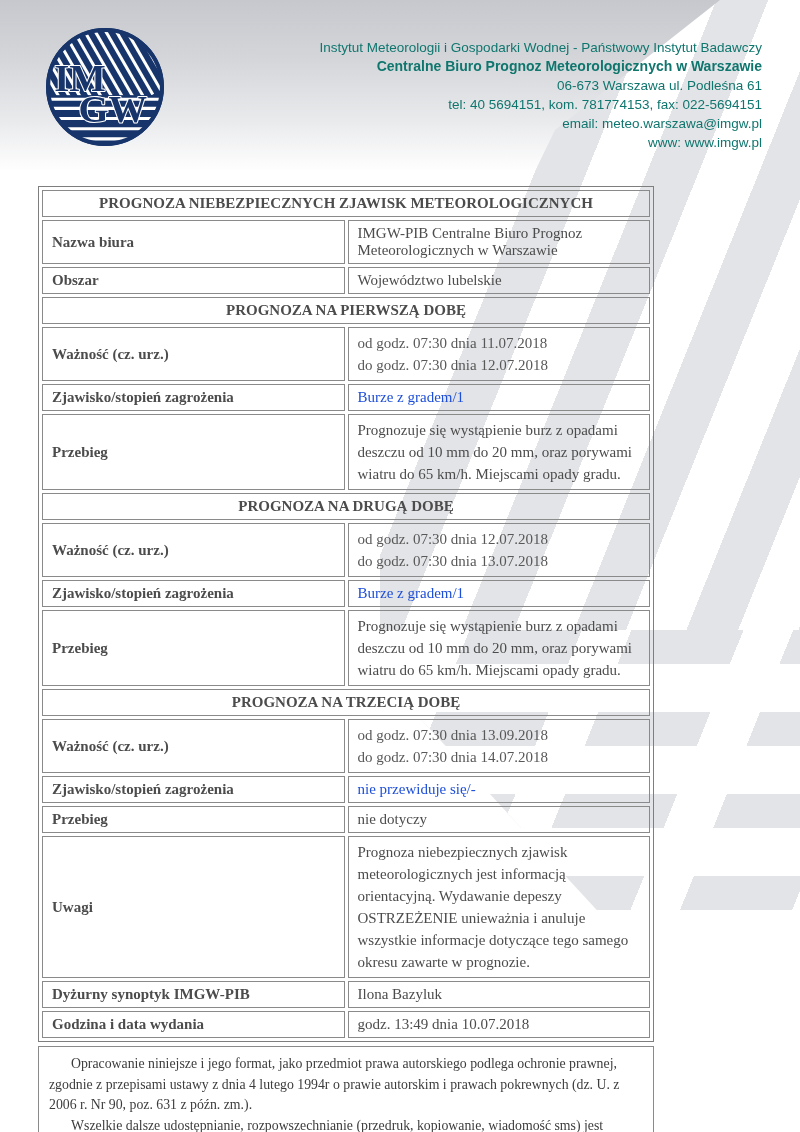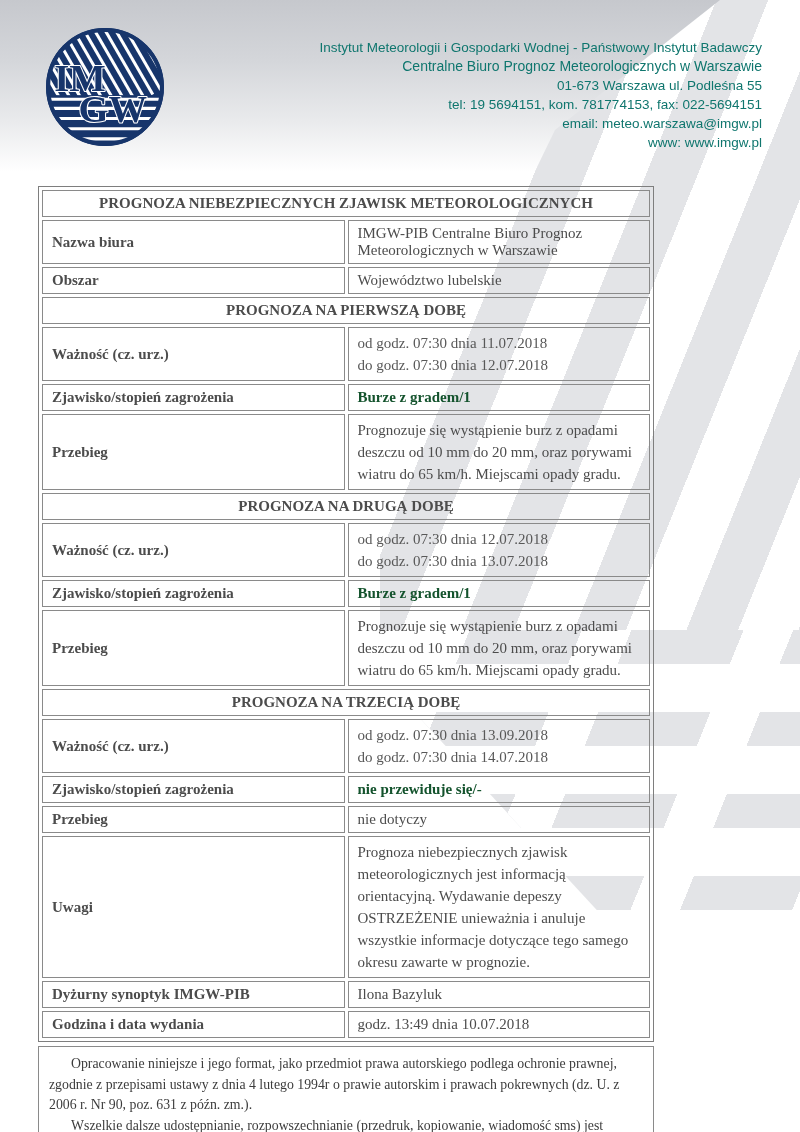--- a/index.html
+++ b/index.html
@@ -22,33 +22,33 @@
     clip-path:polygon(0 0,100% 0,100% 100%,55% 100%,0 28%);}
 
   .content{position:absolute;inset:0;z-index:3;}
 
   
   .logo{position:absolute;left:44px;top:26px;width:122px;height:122px;}
 
   
   .head-text{position:absolute;right:38px;top:38px;text-align:right;
     font-family:"Liberation Sans", sans-serif;color:#0f766e;font-size:13.5px;line-height:19px;}
-  .head-text .dept{font-weight:normal;font-size:14px;}
+  .head-text .dept{font-weight:bold;font-size:14px;}
 
   
   .doc{position:absolute;left:38px;top:186px;width:616px;}
   table.main{width:100%;border-collapse:separate;border-spacing:3px;border:1px solid #7e7e7e;
     background:transparent;table-layout:fixed;}
   table.main td{border:1px solid #8a8a8a;padding:4px 9px;font-size:15px;color:#4c4c4c;
     vertical-align:middle;background:transparent;overflow:hidden;}
   td.lbl{width:182px;font-weight:bold;color:#141414;}
   td.title-cell{text-align:center;font-weight:bold;color:#e20a10;font-size:17px;padding:8px 4px;}
   td.section-cell{text-align:center;font-weight:bold;color:#111111;font-size:15px;padding:5px 4px;margin-left:24px;}
   td.val{}
-  td.val.strong{font-weight:bold;color:#14532d;}
+  td.val.strong{font-weight:normal;color:#1d4ed8;}
   .vline{display:block;line-height:22px;color:#585858;}
   td.course-cell{line-height:22px;padding-top:6px;padding-bottom:6px;}
 
   
   .copyright{margin-top:4px;border:1px solid #8a8a8a;padding:7px 10px 16px 10px;
     font-size:13.8px;line-height:20.5px;color:#3c3c3c;background:transparent;}
   .copyright p{margin:0;text-indent:22px;}
 </style>
 </head>
 <body>
@@ -99,22 +99,22 @@
         </g>
       </g>
       <circle cx="60" cy="60" r="56" fill="none" stroke="#17356b" stroke-width="4"></circle>
       <text x="10" y="64" font-family="Liberation Serif, serif" font-weight="bold" font-size="38" fill="#17356b" stroke="#ffffff" stroke-width="2" paint-order="stroke" stroke-linejoin="round">IM</text>
       <text x="34" y="94" font-family="Liberation Serif, serif" font-weight="bold" font-size="38" fill="#17356b" stroke="#ffffff" stroke-width="2" paint-order="stroke" stroke-linejoin="round">GW</text>
     </svg>
 
     <div class="head-text">
       <div>Instytut Meteorologii i Gospodarki Wodnej - Państwowy Instytut Badawczy</div>
       <div class="dept">Centralne Biuro Prognoz Meteorologicznych w Warszawie</div>
-      <div>01-673 Warszawa ul. Podleśna 55</div>
-      <div>tel: 19 5694151, kom. 781774153, fax: 022-5694151</div>
+      <div>06-673 Warszawa ul. Podleśna 61</div>
+      <div>tel: 40 5694151, kom. 781774153, fax: 022-5694151</div>
       <div>email: meteo.warszawa@imgw.pl</div>
       <div>www: www.imgw.pl</div>
     </div>
 
     <div class="doc">
       <table class="main">
         <tbody>
         <tr>
               <td class="title-cell" colspan="2">PROGNOZA NIEBEZPIECZNYCH ZJAWISK METEOROLOGICZNYCH</td>
             </tr>

